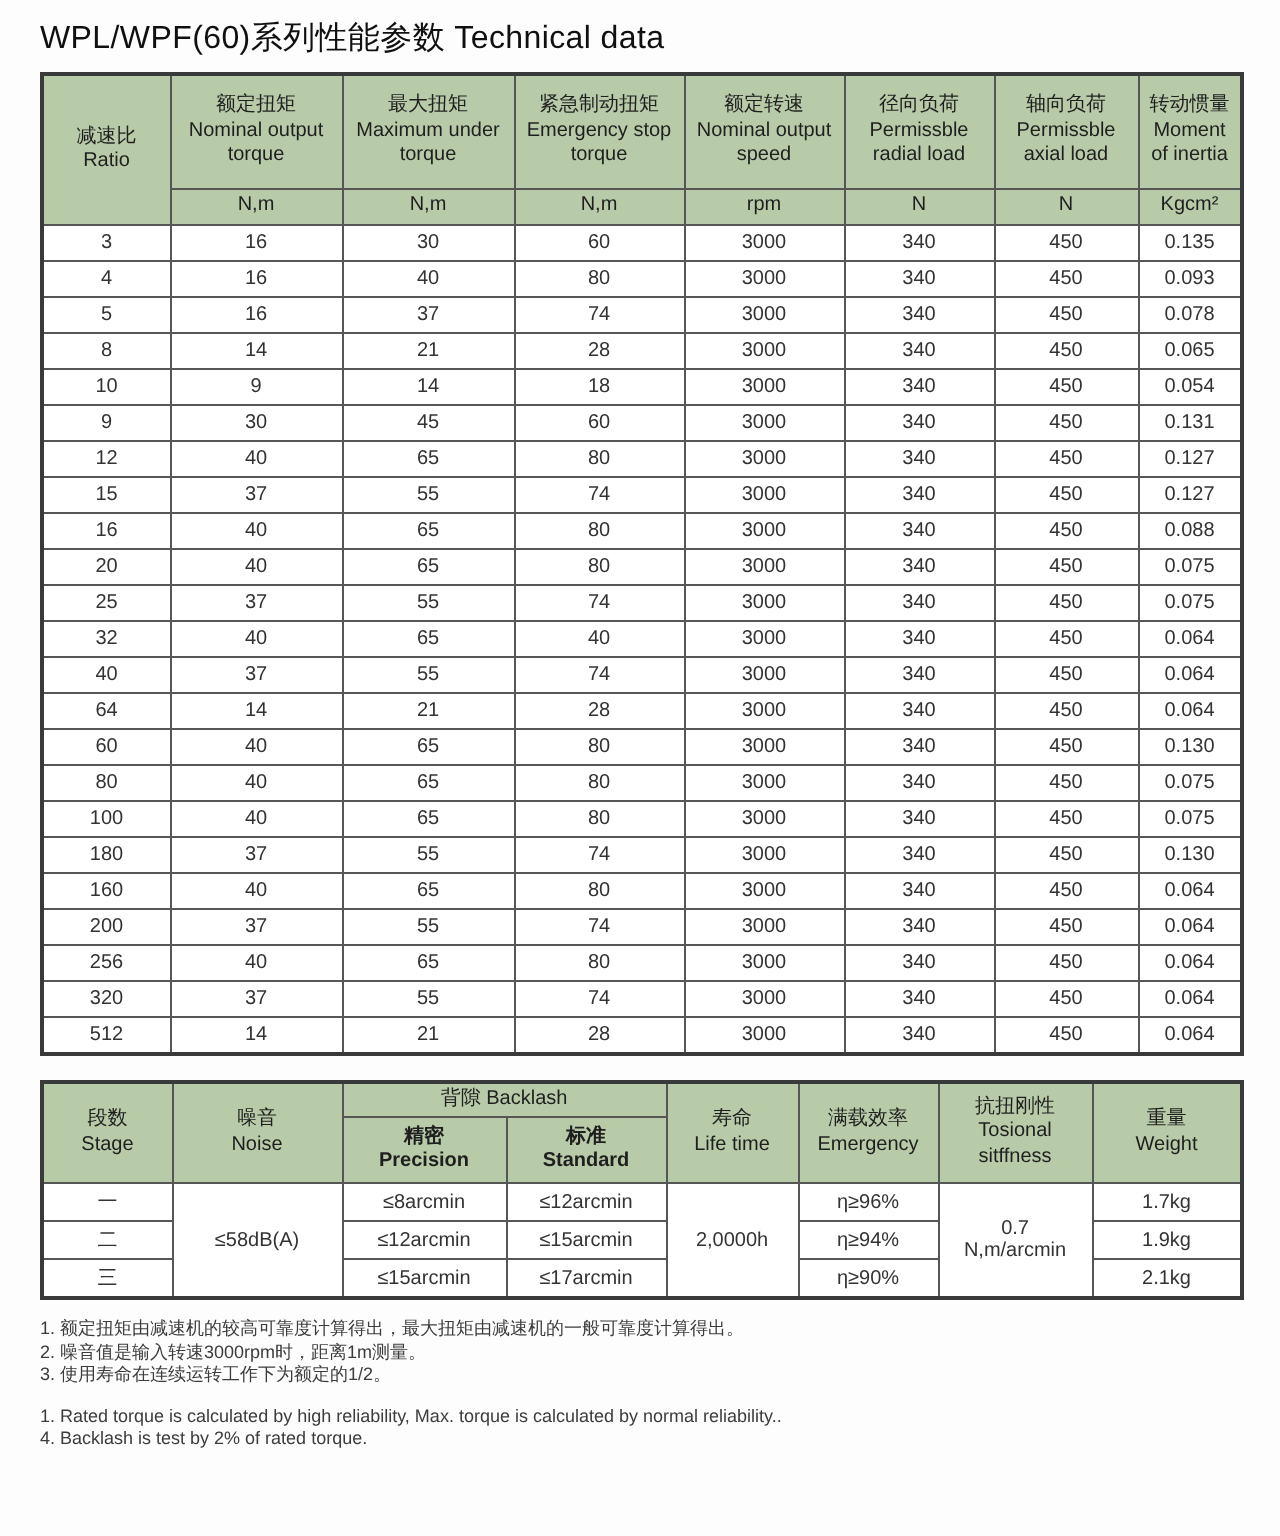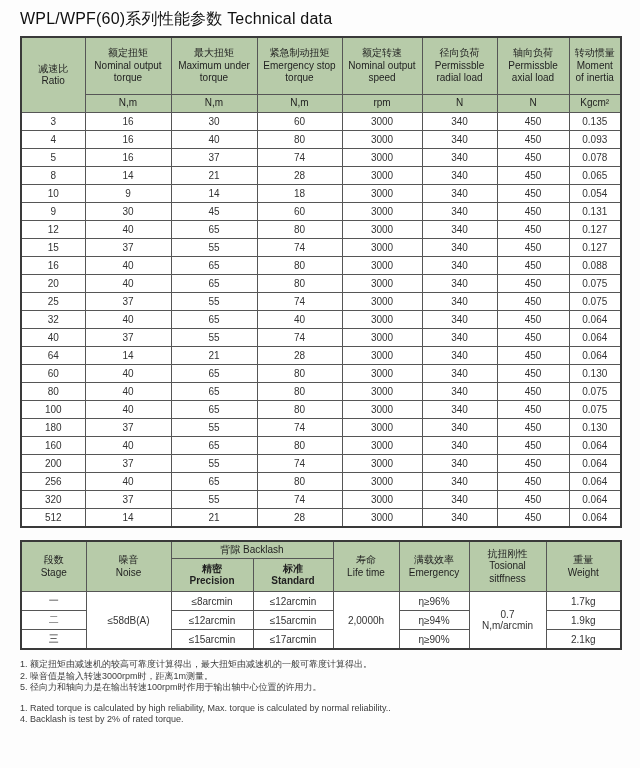--- a/index.html
+++ b/index.html
@@ -400,20 +400,20 @@
         <td>≤17arcmin</td>
         <td>η≥90%</td>
         <td>2.1kg</td>
       </tr>
     </tbody>
   </table>
 
   <div class="notes cn">
       <div>1. 额定扭矩由减速机的较高可靠度计算得出，最大扭矩由减速机的一般可靠度计算得出。</div>
       <div>2. 噪音值是输入转速3000rpm时，距离1m测量。</div>
-      <div>5. 径向力和轴向力是在输出转速100rpm时作用于输出轴中心位置的许用力。</div>
+      <div>3. 使用寿命在连续运转工作下为额定的1/2。</div>
     </div>
   <div class="notes en">
       <div>1. Rated torque is calculated by high reliability, Max. torque is calculated by normal reliability..</div>
       <div>4. Backlash is test by 2% of rated torque.</div>
     </div>
 
 </div>
 
 </body></html>

